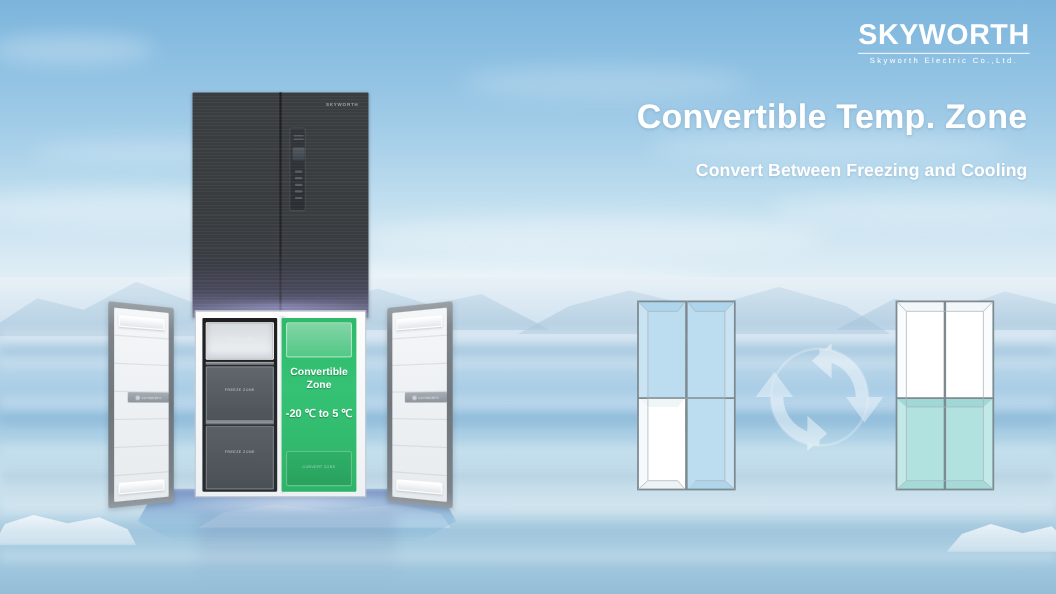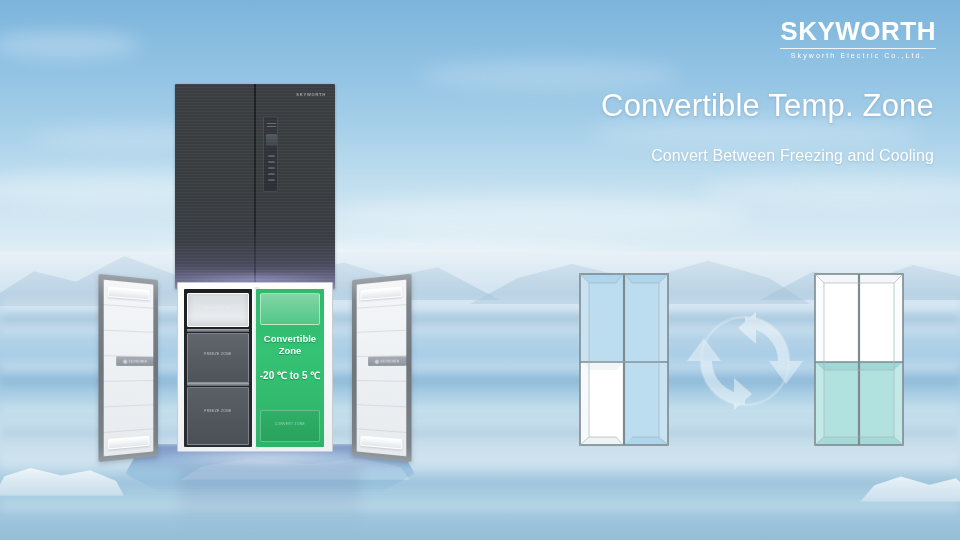--- a/index.html
+++ b/index.html
@@ -127,26 +127,26 @@
     font-size:7px; letter-spacing:2.1px; font-weight:normal;
     white-space:nowrap; color:#ffffff;
   }
 
   
   .copy {
     position:absolute; right:26px; top:88px; width:452px;
     text-align:right; color:#ffffff;
   }
   .headline {
-    font-size:31px; font-weight:normal; line-height:1.18;
+    font-size:31px; font-weight:bold; line-height:1.18;
     letter-spacing:.2px;
     text-shadow:0 1px 3px rgba(80,110,140,.30);
   }
   .subhead {
-    font-size:16px; font-weight:normal; margin-top:22px;
+    font-size:16px; font-weight:bold; margin-top:22px;
     letter-spacing:.1px;
     text-shadow:0 1px 2px rgba(90,120,150,.28);
   }
   .bodycopy {
     font-size:15px; line-height:1.55; margin-top:20px;
     letter-spacing:.1px;
     color:#ffffff;
     text-shadow:0 1px 2px rgba(110,140,165,.35);
   }
 

